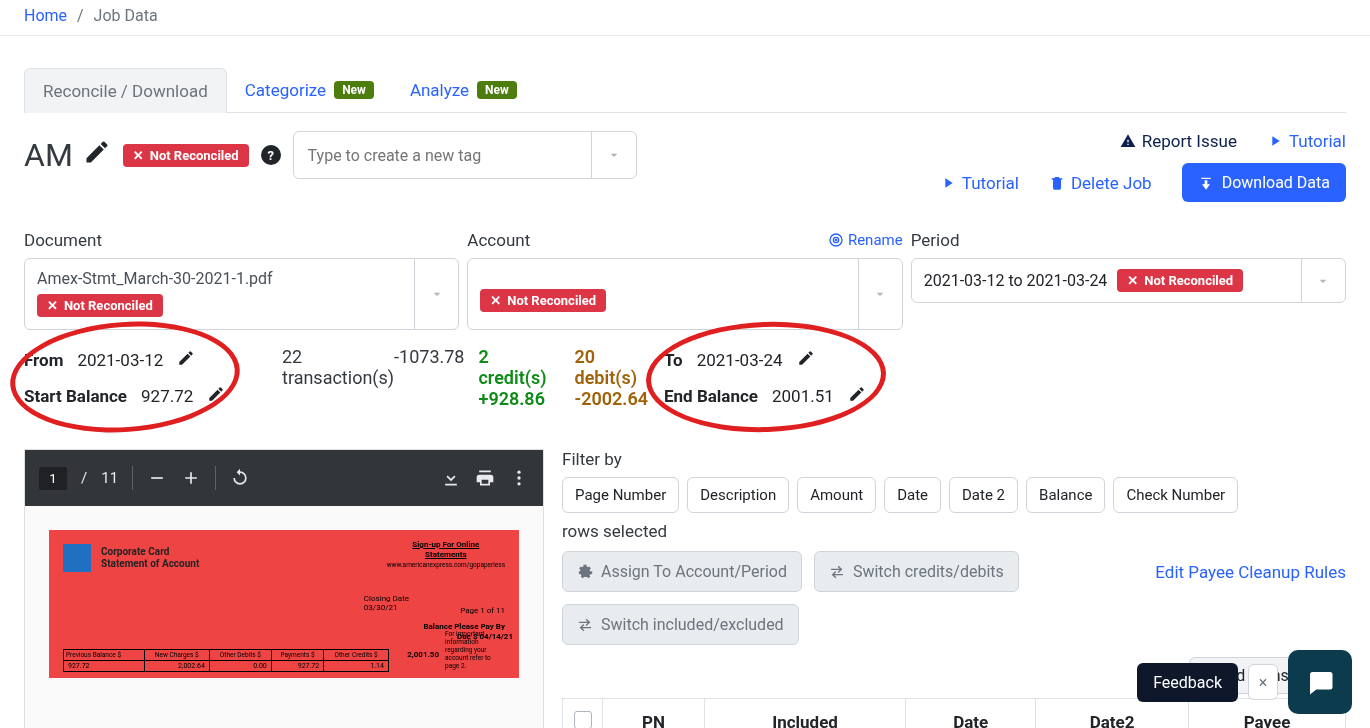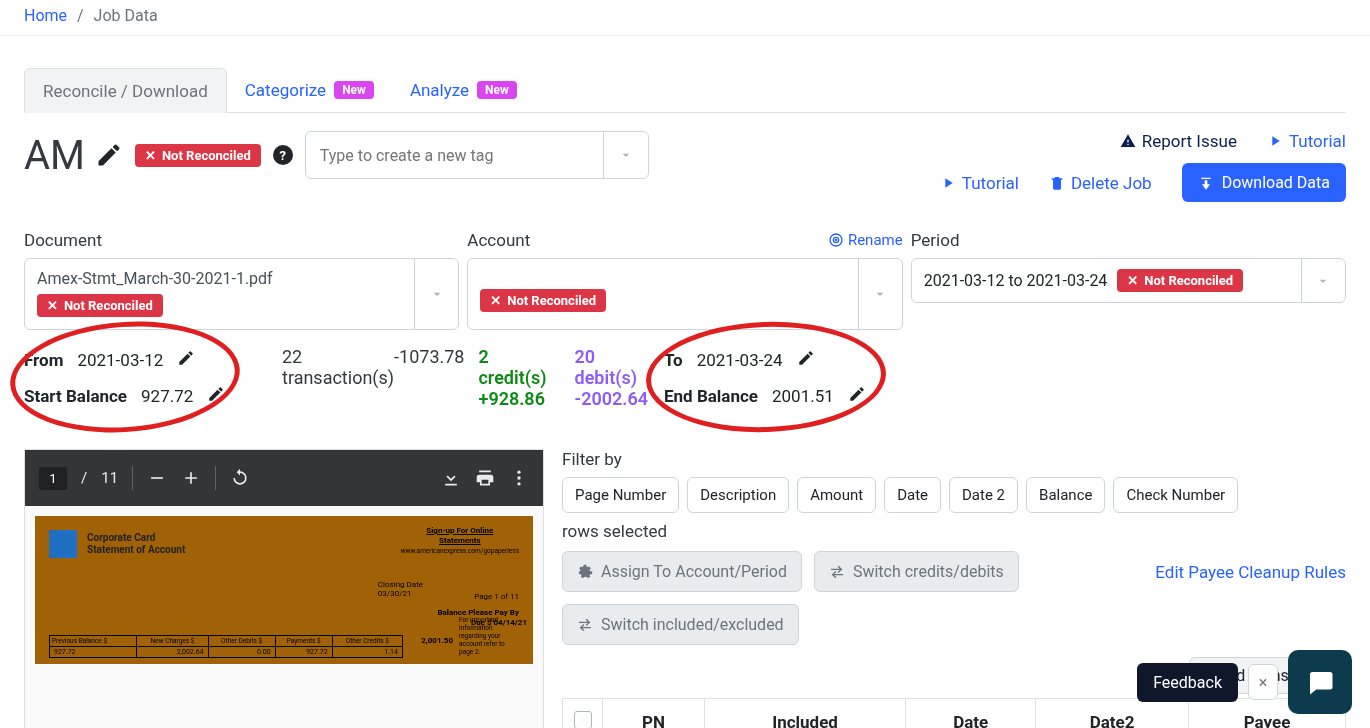--- a/index.html
+++ b/index.html
@@ -8,25 +8,25 @@
 
 .breadcrumb { padding:6px 24px 10px; border-bottom:1px solid #e9ecef; font-size:16px; }
 .breadcrumb a { color:#2962ff; }
 .breadcrumb .sep { color:#6c757d; margin:0 6px; }
 .breadcrumb .current { color:#6c757d; }
 
 .tabs { margin:32px 24px 0; border-bottom:1px solid #dee2e6; display:flex; }
 .tab { padding:12px 18px; font-size:17px; cursor:pointer; display:flex; align-items:center; gap:8px; }
 .tab.active { background:#f1f3f4; color:#6c757d; border:1px solid #dee2e6; border-bottom:none; border-radius:6px 6px 0 0; margin-bottom:-1px; }
 .tab.link { color:#2962ff; }
-.badge-new { background:#d946ef; color:#fff; font-size:12px; font-weight:700; padding:2px 8px; border-radius:4px; }
+.badge-new { background:#4d7c0f; color:#fff; font-size:12px; font-weight:700; padding:2px 8px; border-radius:4px; }
 
 .header-row { display:flex; justify-content:space-between; align-items:flex-start; padding:18px 24px 0; }
 .header-left { display:flex; align-items:center; gap:12px; }
-.am-title { font-size:40px; font-weight:400; color:#343a40; display:flex; align-items:flex-end; gap:10px; }
+.am-title { font-size:32px; font-weight:400; color:#343a40; display:flex; align-items:flex-end; gap:10px; }
 .edit-icon svg { width:28px; height:28px; fill:#212529; }
 .badge-nr { background:#dc3545; color:#fff; font-size:13px; font-weight:700; padding:4px 10px; border-radius:4px; display:inline-flex; align-items:center; gap:6px; }
 .badge-nr .x { font-size:13px; }
 .help-icon { width:20px; height:20px; background:#212529; color:#fff; border-radius:50%; display:flex; align-items:center; justify-content:center; font-size:13px; font-weight:700; }
 .tag-select { display:flex; align-items:center; border:1px solid #ced4da; border-radius:6px; width:344px; height:48px; }
 .tag-select input { border:none; outline:none; padding:12px 14px; font-size:16px; flex:1; background:transparent; }
 .tag-select .chev { padding:0 14px; border-left:1px solid #ced4da; height:100%; display:flex; align-items:center; color:#adb5bd; }
 
 .header-right { display:flex; flex-direction:column; align-items:flex-end; gap:12px; }
 .link-row { display:flex; gap:30px; font-size:17px; }
@@ -52,31 +52,31 @@
 .stat-block { display:flex; flex-direction:column; gap:14px; font-size:17px; }
 .stat-line { display:flex; align-items:center; gap:14px; }
 .stat-line .lbl { font-weight:700; color:#212529; }
 .stat-line .val { color:#212529; }
 .stat-line .ed svg { width:18px; height:18px; fill:#212529; }
 
 .middle-stats { flex:1; display:flex; gap:14px; padding:0 18px; }
 .mid-top { display:flex; justify-content:space-between; font-size:18px; color:#343a40; }
 .mid-bot { display:flex; gap:28px; font-size:18px; font-weight:600; }
 .green { color:#0e8a16; }
-.red { color:#8b5cf6; }
+.red { color:#a16207; }
 
 
 .lower { display:flex; gap:18px; padding:24px 24px 0; }
 .pdf-viewer { width:520px; background:#fafafa; border:1px solid #dfdfdf; }
 .pdf-toolbar { background:#323639; height:56px; display:flex; align-items:center; padding:0 14px; color:#e8eaed; gap:14px; font-size:15px; }
 .pdf-toolbar .pg-input { background:#202124; color:#fff; border:none; width:28px; text-align:center; padding:4px 2px; border-radius:2px; }
 .pdf-toolbar .divider { width:1px; height:24px; background:#5f6368; }
 .pdf-toolbar .spacer { flex:1; }
 .pdf-toolbar .ticon { cursor:pointer; display:flex; }
-.pdf-page { background:#a16207; margin:10px; padding:14px 14px 8px; font-size:8px; color:#000; position:relative; height:148px; }
+.pdf-page { background:#ef4444; margin:24px; padding:14px 14px 8px; font-size:8px; color:#000; position:relative; height:148px; }
 .pdf-logo { width:28px; height:28px; background:#1f70c1; position:absolute; left:14px; top:14px; }
 .pdf-title { position:absolute; left:52px; top:16px; font-size:10px; font-weight:700; line-height:1.2; color:#222; }
 .pdf-signup { position:absolute; right:14px; top:10px; text-align:center; font-size:8px; line-height:1.3; }
 .pdf-signup .st { font-weight:700; text-decoration:underline; }
 .pdf-closing { position:absolute; right:110px; top:64px; font-size:8px; }
 .pdf-pageof { position:absolute; right:14px; top:76px; font-size:8px; }
 .pdf-balance-lbl { position:absolute; right:14px; top:92px; font-size:8px; font-weight:700; text-align:right; }
 .pdf-balance-due { position:absolute; right:6px; top:102px; font-size:8px; font-weight:700; }
 .pdf-table { position:absolute; left:14px; bottom:6px; right:130px; }
 .pdf-table table { width:100%; border-collapse:collapse; font-size:7px; }

